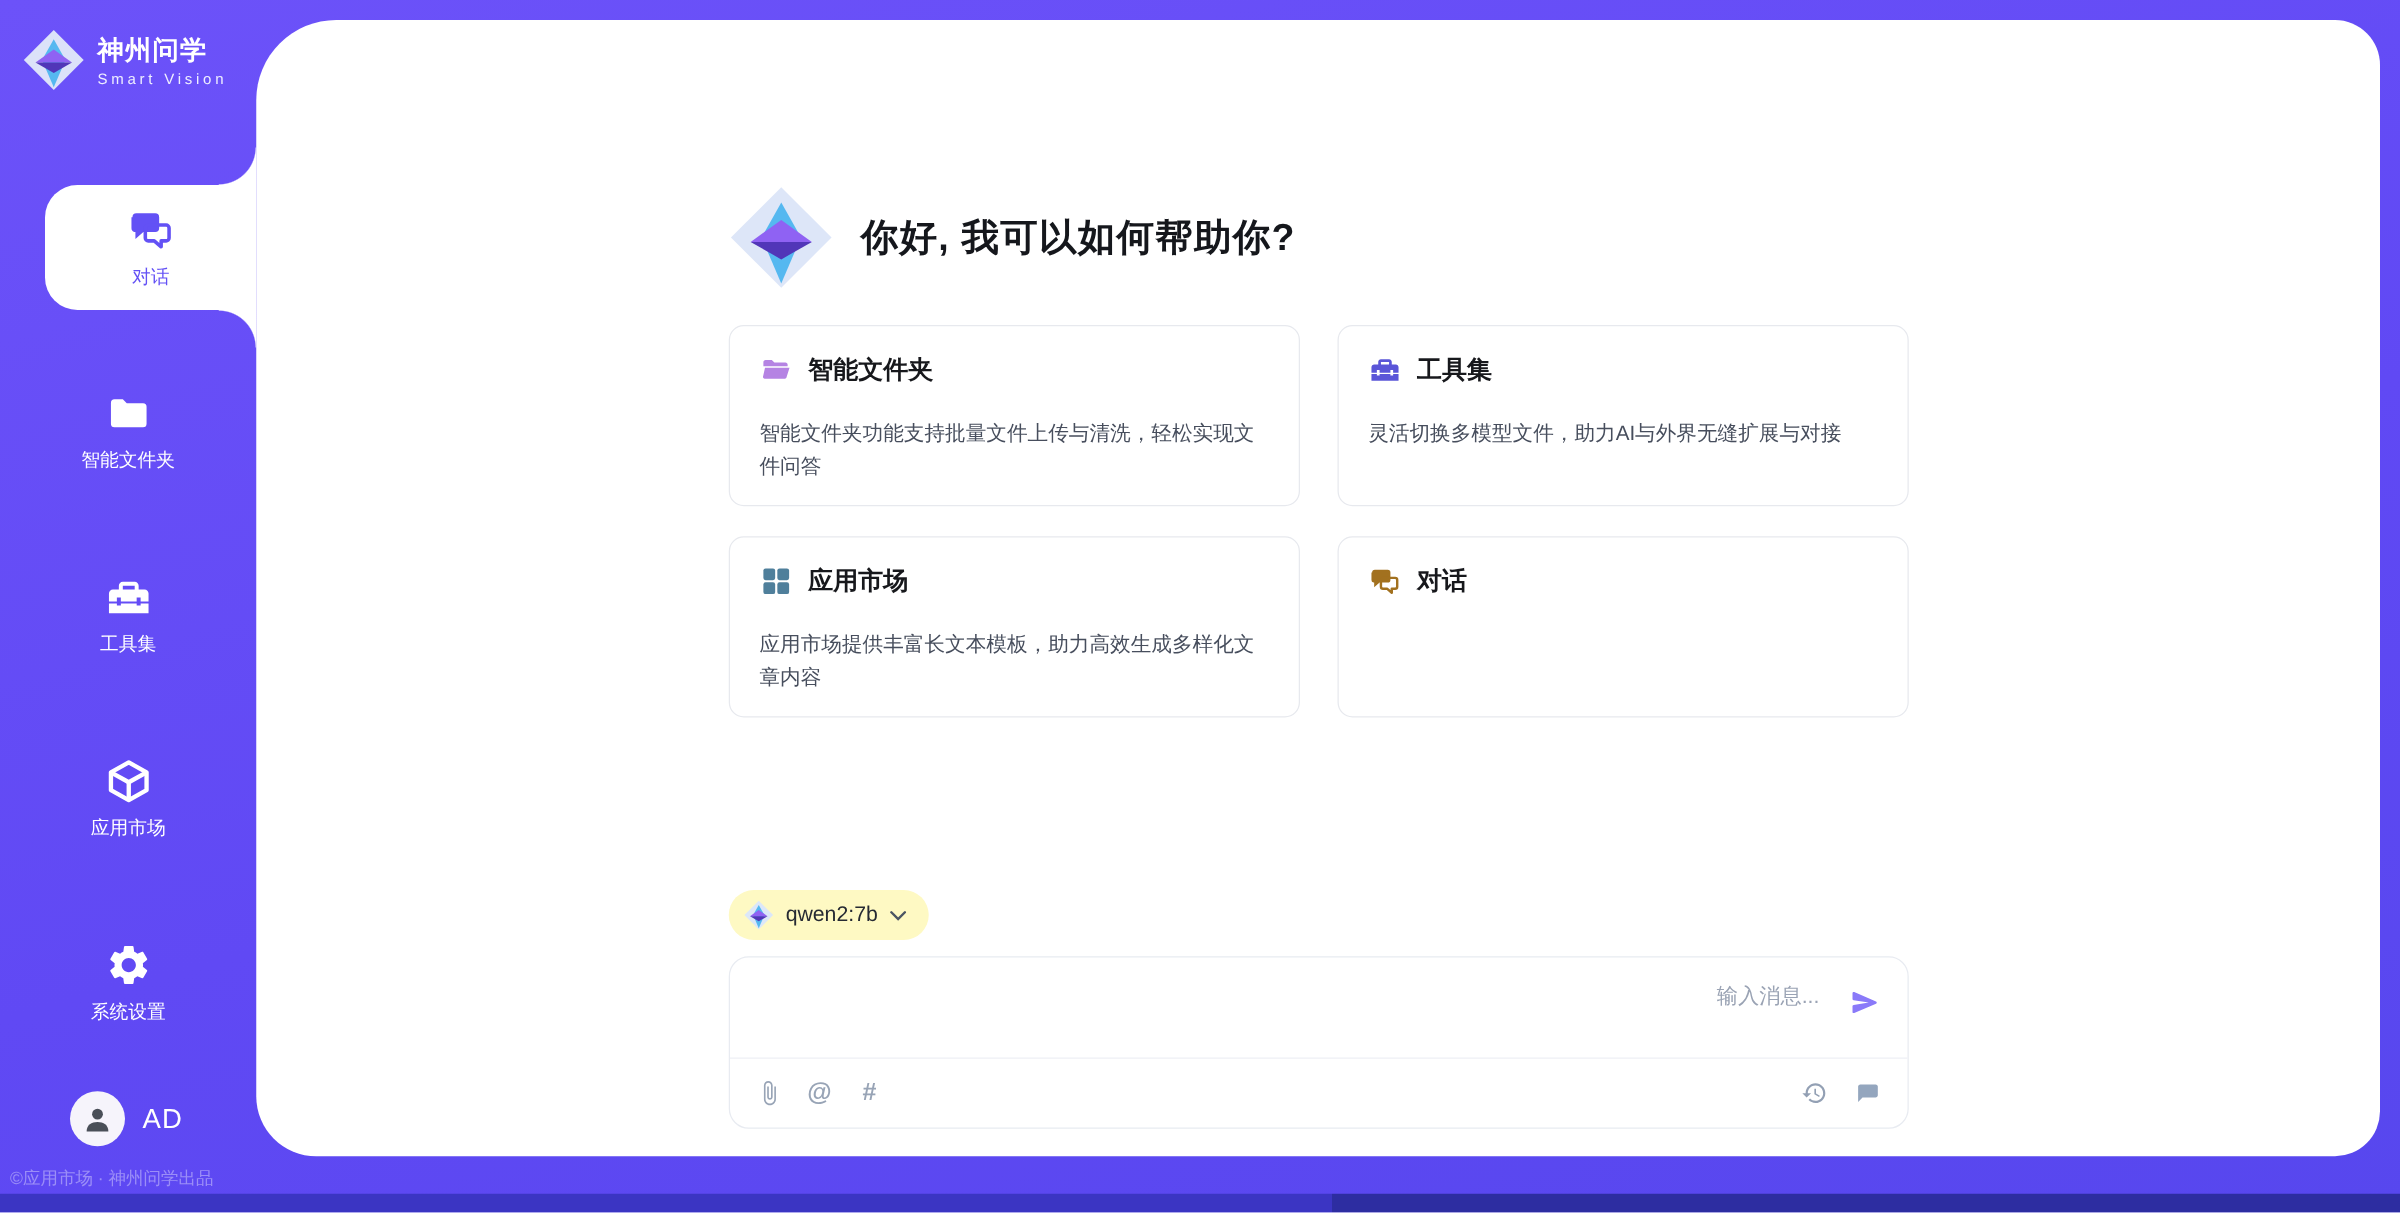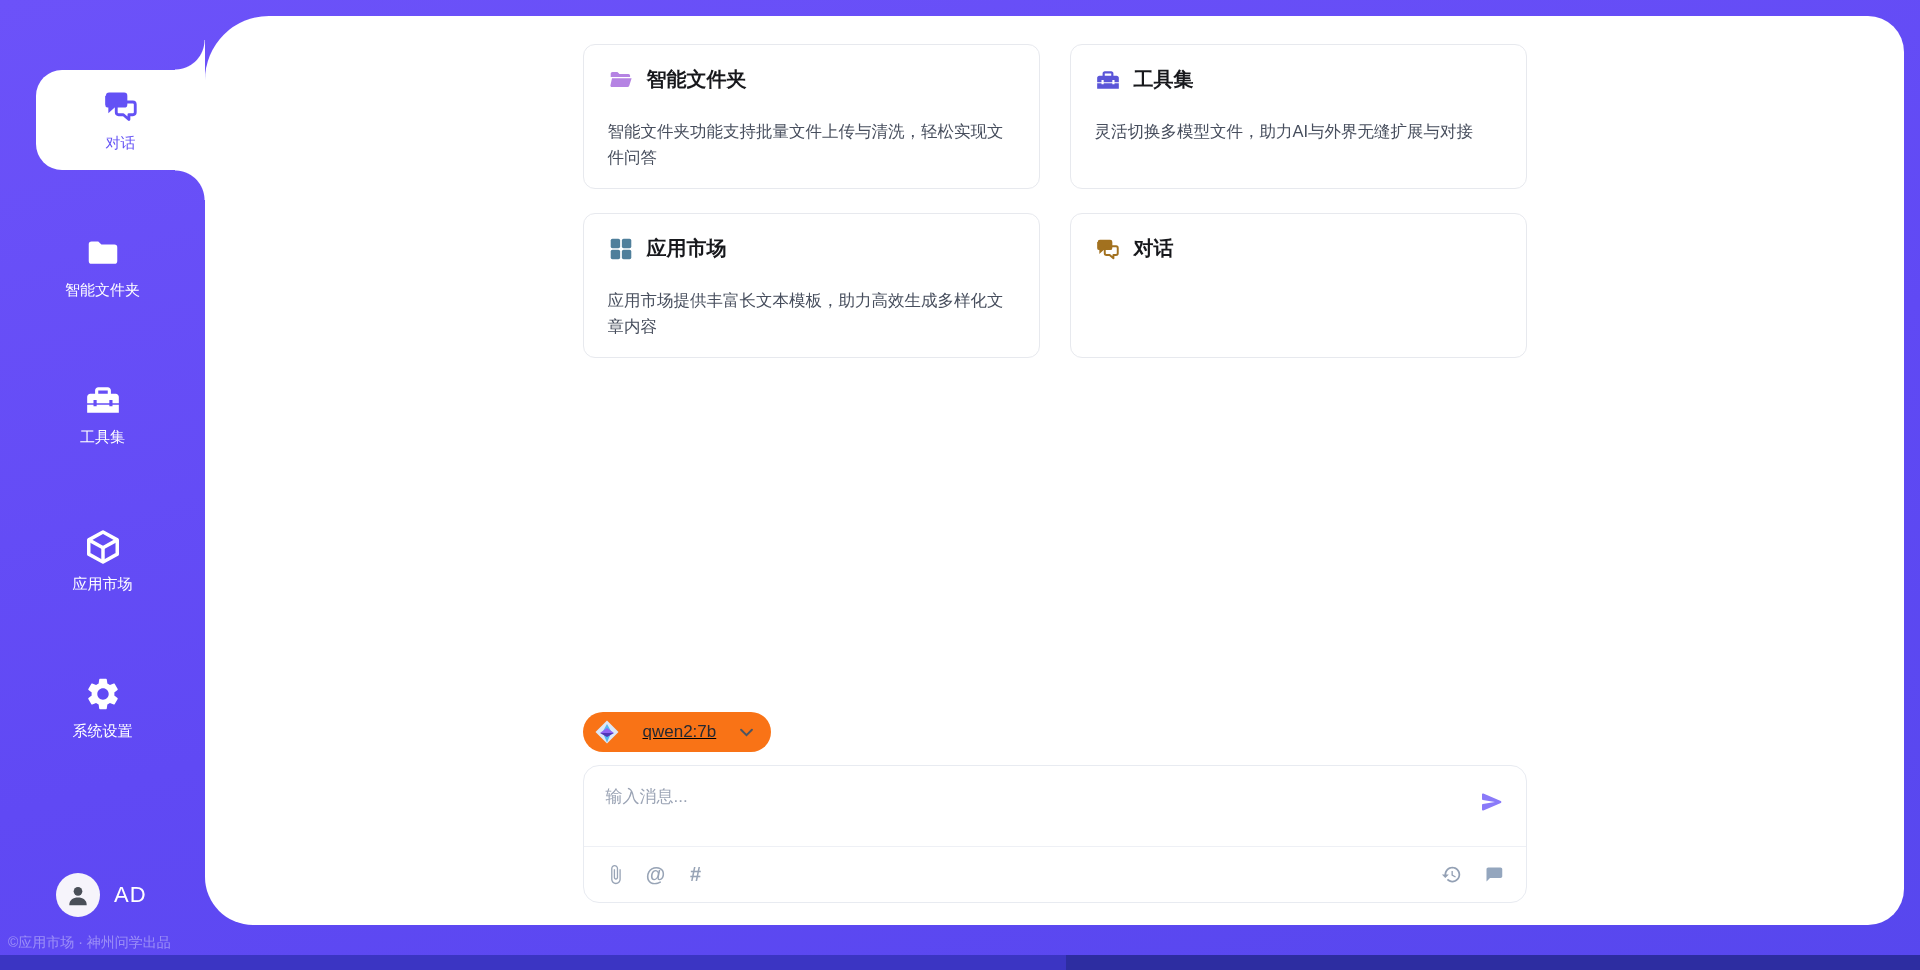--- a/index.html
+++ b/index.html
@@ -88,54 +88,67 @@
     padding:21px 24px 18px 24px; cursor:pointer; min-height:128px;
   }
   .card-head{ display:flex; align-items:center; gap:13px; }
   .card-head svg{ width:26px; height:26px; }
   .card-title{ font-size:20px; font-weight:bold; color:#17181c; }
   .card-desc{ margin-top:26px; font-size:16.5px; line-height:1.55; color:#474e5d; }
 
   
   .chat{ margin-top:auto; margin-bottom:22px; }
   .model-pill{
-    display:inline-flex; align-items:center; gap:24px; height:40px;
-    background:#f97316; border-radius:20px; padding:0 18px 0 12px; cursor:pointer;text-decoration:underline;
+    display:inline-flex; align-items:center; gap:10px; height:40px;
+    background:#fef9c3; border-radius:20px; padding:0 18px 0 12px; cursor:pointer;
   }
   .model-pill svg.diamond{ width:24px; height:24px; }
   .model-name{ font-size:17px; color:#262a33; }
   .model-pill .chev{ width:13px; height:9px; }
 
   .input-box{
     position:relative; margin-top:13px; border:1px solid #e8ebf1; border-radius:16px; background:#fff;
   }
   .msg-input{
     display:block; width:100%; height:80px; border:none; outline:none; resize:none;
     padding:19px 70px 0 22px; font-family:inherit; font-size:17px; color:#0f172a;
     background:transparent;
+    text-align:right;
   }
   .msg-input::placeholder{ color:#9aa3b4; }
   .send-btn{ position:absolute; top:24px; right:22px; width:24px; height:24px; cursor:pointer; }
   .toolbar{
     display:flex; align-items:center; height:56px; padding:0 20px;
     border-top:1px solid #eef0f5;
   }
   .tool{ display:flex; align-items:center; justify-content:center; width:24px; height:24px; margin-right:16px; cursor:pointer; }
   .tool svg{ width:21px; height:21px; }
   .glyph{ font-size:20px; color:#98a4b6; font-weight:bold; }
   .toolbar .spacer{ flex:1; }
   .tool.right{ margin-right:0; margin-left:18px; }
 </style>
 </head>
 <body>
 
 <div class="app">
 
   <aside class="sidebar">
 
+    <div class="brand">
+      <svg viewBox="0 0 48 48" width="50" height="50">
+        <polygon points="24,1 47,24 24,47 1,24" fill="#e3eaf9" opacity="0.95"></polygon>
+        <polygon points="24,8 33,24 24,45 15,24" fill="#55b8f0"></polygon>
+        <polygon points="24,16 38,26 10,26" fill="#8f62f3"></polygon>
+        <polygon points="38,26 24,34 10,26" fill="#5136b8"></polygon>
+      </svg>
+      <div class="brand-text">
+        <div class="brand-name">神州问学</div>
+        <div class="brand-sub">Smart Vision</div>
+      </div>
+    </div>
 
     <nav class="nav">
 
       <div class="nav-item active">
         <svg viewBox="0 0 24 22" fill="#6351f5">
           <path d="M2.5 4.5A2 2 0 0 1 4.5 2.5H14A2 2 0 0 1 16 4.5V10a2 2 0 0 1-2 2H8l-4 3.5V12h-.5a2 2 0 0 1-1.5-2V4.5z"></path>
           <path d="M10.5 8.5h9A1.5 1.5 0 0 1 21 10v5a1.5 1.5 0 0 1-1.5 1.5H17v3l-3.5-3h-3A1.5 1.5 0 0 1 9 15v-5a1.5 1.5 0 0 1 1.5-1.5z" fill="none" stroke="#6351f5" stroke-width="1.8" stroke-linejoin="round"></path>
         </svg>
         <span class="nav-label">对话</span>
       </div>
@@ -181,20 +194,29 @@
       </div>
       <span class="user-name">AD</span>
     </div>
 
     <div class="side-footer">©应用市场 · 神州问学出品</div>
   </aside>
 
   <main class="panel">
     <div class="content">
 
+      <div class="hero">
+        <svg viewBox="0 0 48 48">
+          <polygon points="24,1 47,24 24,47 1,24" fill="#dde6f8"></polygon>
+          <polygon points="24,8 33,24 24,45 15,24" fill="#55b8f0"></polygon>
+          <polygon points="24,16 38,26 10,26" fill="#8f62f3"></polygon>
+          <polygon points="38,26 24,34 10,26" fill="#5136b8"></polygon>
+        </svg>
+        <h1>你好, 我可以如何帮助你?</h1>
+      </div>
 
       <div class="cards">
 
         <div class="card">
           <div class="card-head">
             <svg viewBox="0 0 24 24" fill="#b583e3">
               <path d="M2.5 6.2c0-.9.7-1.6 1.6-1.6h4.6l1.9 1.9h8.2c.9 0 1.6.7 1.6 1.6v1.1H2.5V6.2z"></path>
               <path d="M3.7 10.3h18.1l-2.2 7c-.2.7-.8 1.1-1.5 1.1H3.5c-.8 0-1.4-.7-1.3-1.4l1.5-6.7z"></path>
             </svg>
             <span class="card-title">智能文件夹</span>

